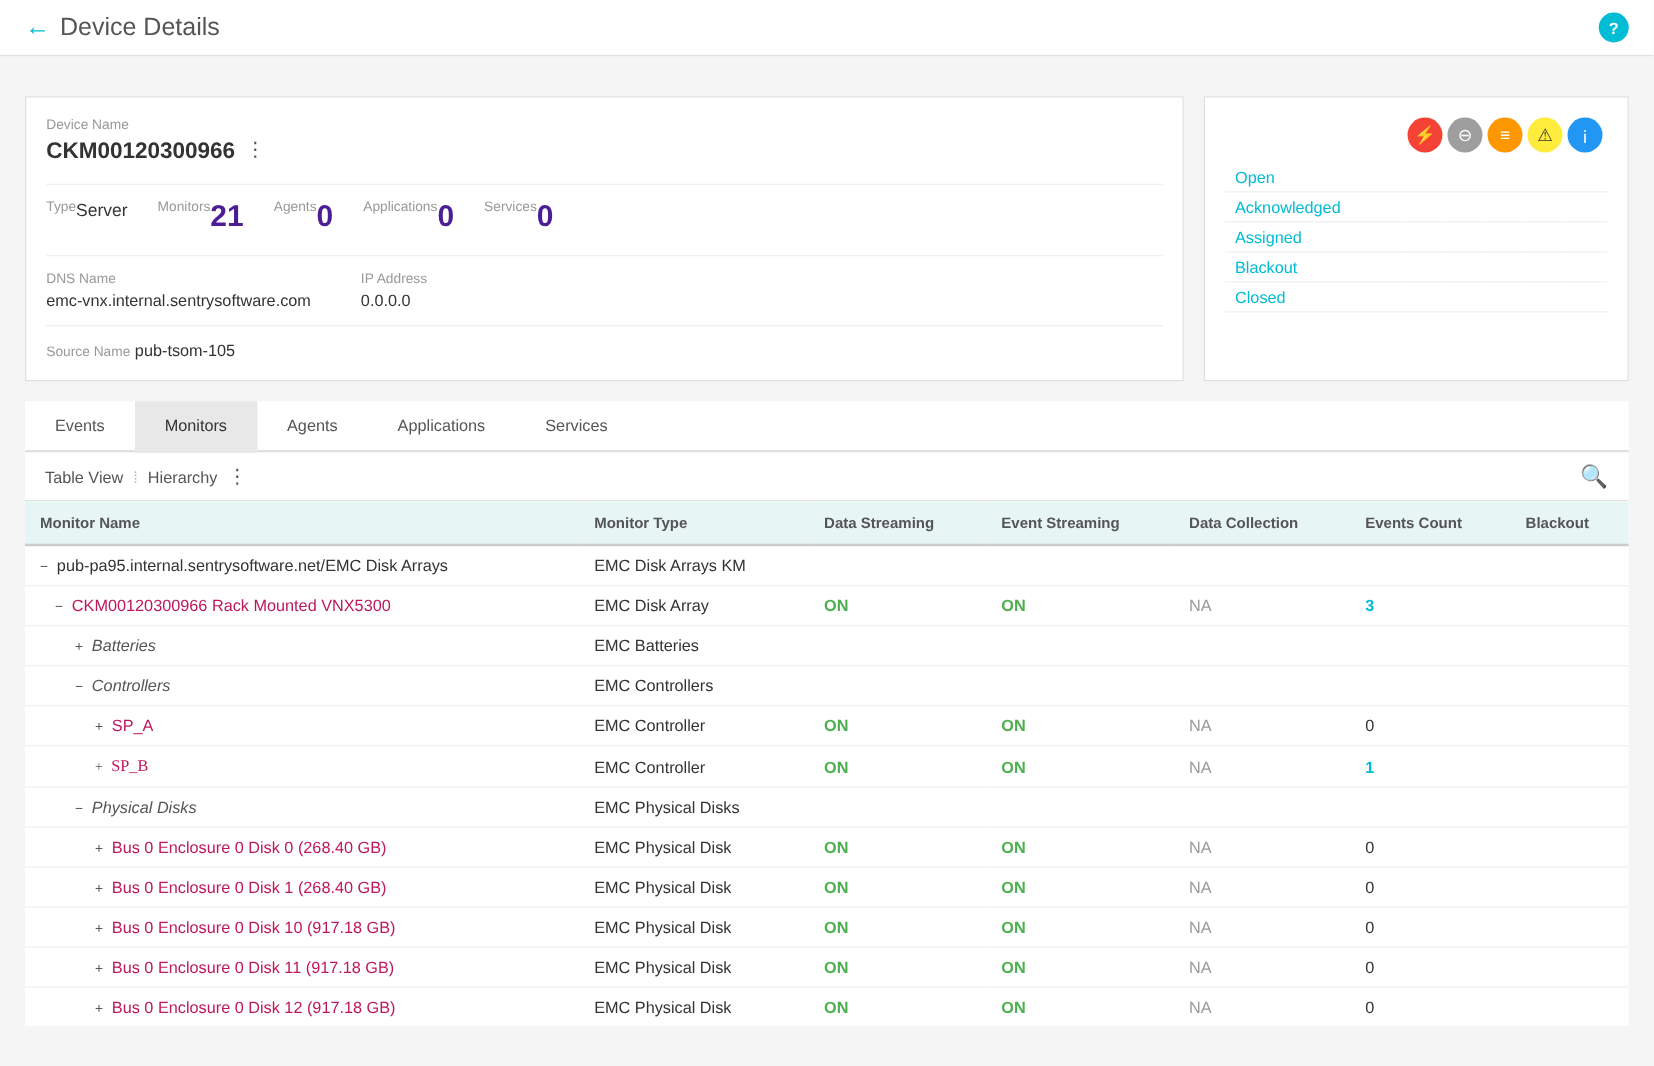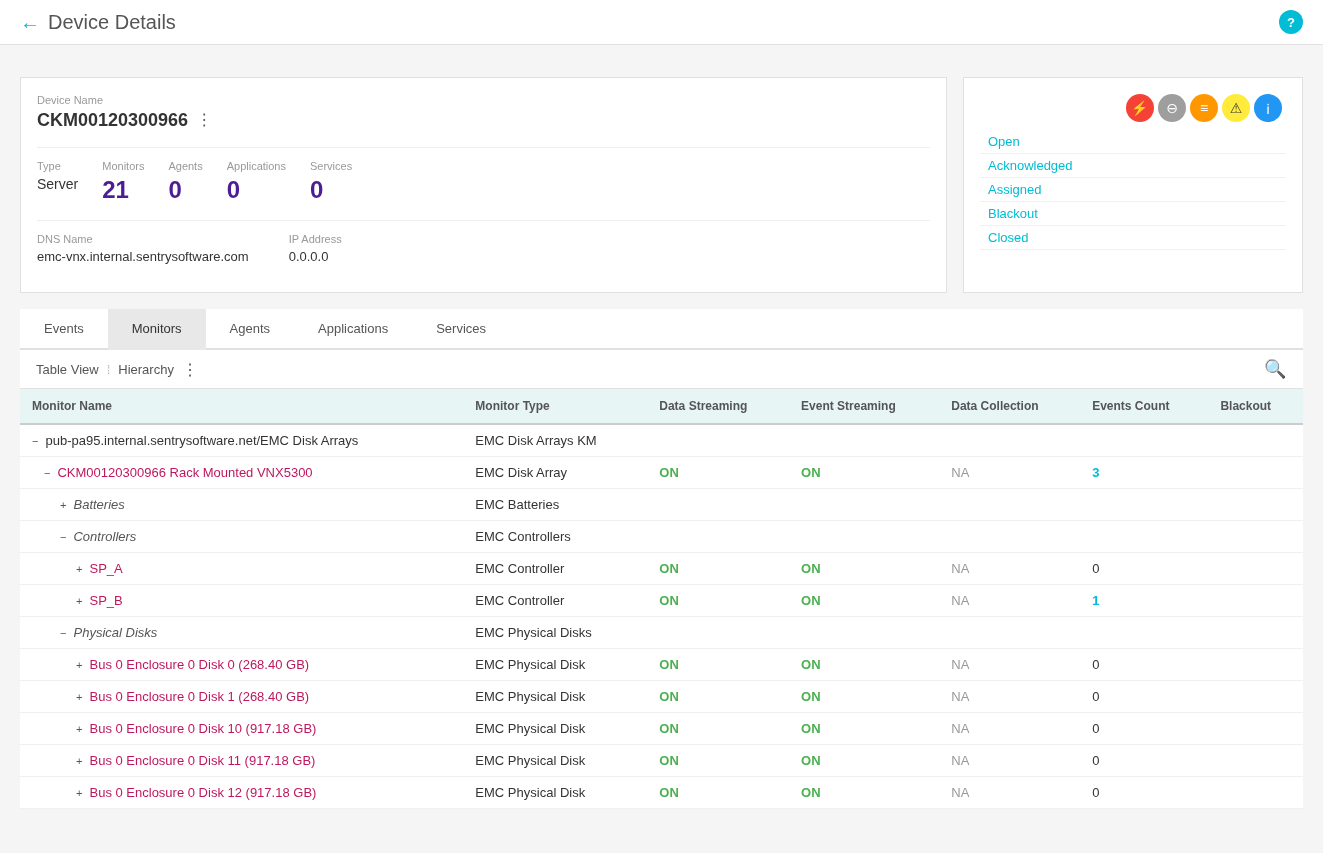--- a/index.html
+++ b/index.html
@@ -17,21 +17,21 @@
     .device-info-card { background: #fff; border: 1px solid #e0e0e0; flex: 1; padding: 16px; }
     .events-status-card { background: #fff; border: 1px solid #e0e0e0; width: 340px; padding: 16px; }
 
     .field-label { font-size: 11px; color: #999; margin-bottom: 4px; }
     .field-value { font-size: 14px; color: #333; font-weight: 500; }
     .device-name-row { display: flex; align-items: flex-start; gap: 8px; margin-bottom: 16px; }
     .device-name { font-size: 18px; font-weight: bold; color: #333; }
     .menu-dots { color: #555; cursor: pointer; font-size: 16px; }
 
     .stats-row { display: flex; gap: 24px; margin-bottom: 16px; border-top: 1px solid #eee; padding-top: 12px; }
-    .stat-item { display: flex; flex-direction: column; }
+    .stat-item { display: flex; }
     .stat-number { font-size: 24px; color: #4c1d95; font-weight: 700; }
 
     .info-row { display: flex; gap: 40px; margin-bottom: 12px; border-top: 1px solid #eee; padding-top: 12px; }
     .info-item { display: flex; flex-direction: column; }
 
     .source-row { border-top: 1px solid #eee; padding-top: 12px; }
 
     
     .status-icons-row { display: flex; justify-content: flex-end; gap: 4px; margin-bottom: 8px; padding-right: 4px; }
     .status-icon { width: 28px; height: 28px; border-radius: 50%; display: flex; align-items: center; justify-content: center; font-size: 14px; }
@@ -120,20 +120,24 @@
         <div class="info-item">
           <span class="field-label">DNS Name</span>
           <span class="field-value" style="font-weight:normal;font-size:13px">emc-vnx.internal.sentrysoftware.com</span>
         </div>
         <div class="info-item">
           <span class="field-label">IP Address</span>
           <span class="field-value" style="font-weight:normal;font-size:13px">0.0.0.0</span>
         </div>
       </div>
 
+      <div class="source-row">
+        <span class="field-label">Source Name</span>
+        <span class="field-value" style="font-weight:normal;font-size:13px">pub-tsom-105</span>
+      </div>
     </div>
 
     <div class="events-status-card">
       <div class="status-icons-row">
         <div class="status-icon icon-red">⚡</div>
         <div class="status-icon icon-minus">⊖</div>
         <div class="status-icon icon-orange" style="background:#ff9800">≡</div>
         <div class="status-icon icon-yellow">⚠</div>
         <div class="status-icon icon-blue">ℹ</div>
       </div>
@@ -254,21 +258,21 @@
           <tr>
             <td style="padding-left: 56px;"><span class="expand-btn">+ </span><span class="link-text">SP_A</span></td>
             <td>EMC Controller</td>
             <td class="text-green">ON</td>
             <td class="text-green">ON</td>
             <td class="text-muted">NA</td>
             <td>0</td>
             <td></td>
           </tr>
           <tr>
-            <td style="padding-left: 56px;"><span class="expand-btn">+ </span><span class="link-text">SP_B</span></td>
+            <td style="padding-left: 56px; font-family: Liberation Serif, serif;"><span class="expand-btn">+ </span><span class="link-text">SP_B</span></td>
             <td>EMC Controller</td>
             <td class="text-green">ON</td>
             <td class="text-green">ON</td>
             <td class="text-muted">NA</td>
             <td class="text-teal">1</td>
             <td></td>
           </tr>
           <tr>
             <td style="padding-left: 40px;"><span class="expand-btn">− </span><span class="italic-text">Physical Disks</span></td>
             <td>EMC Physical Disks</td>

